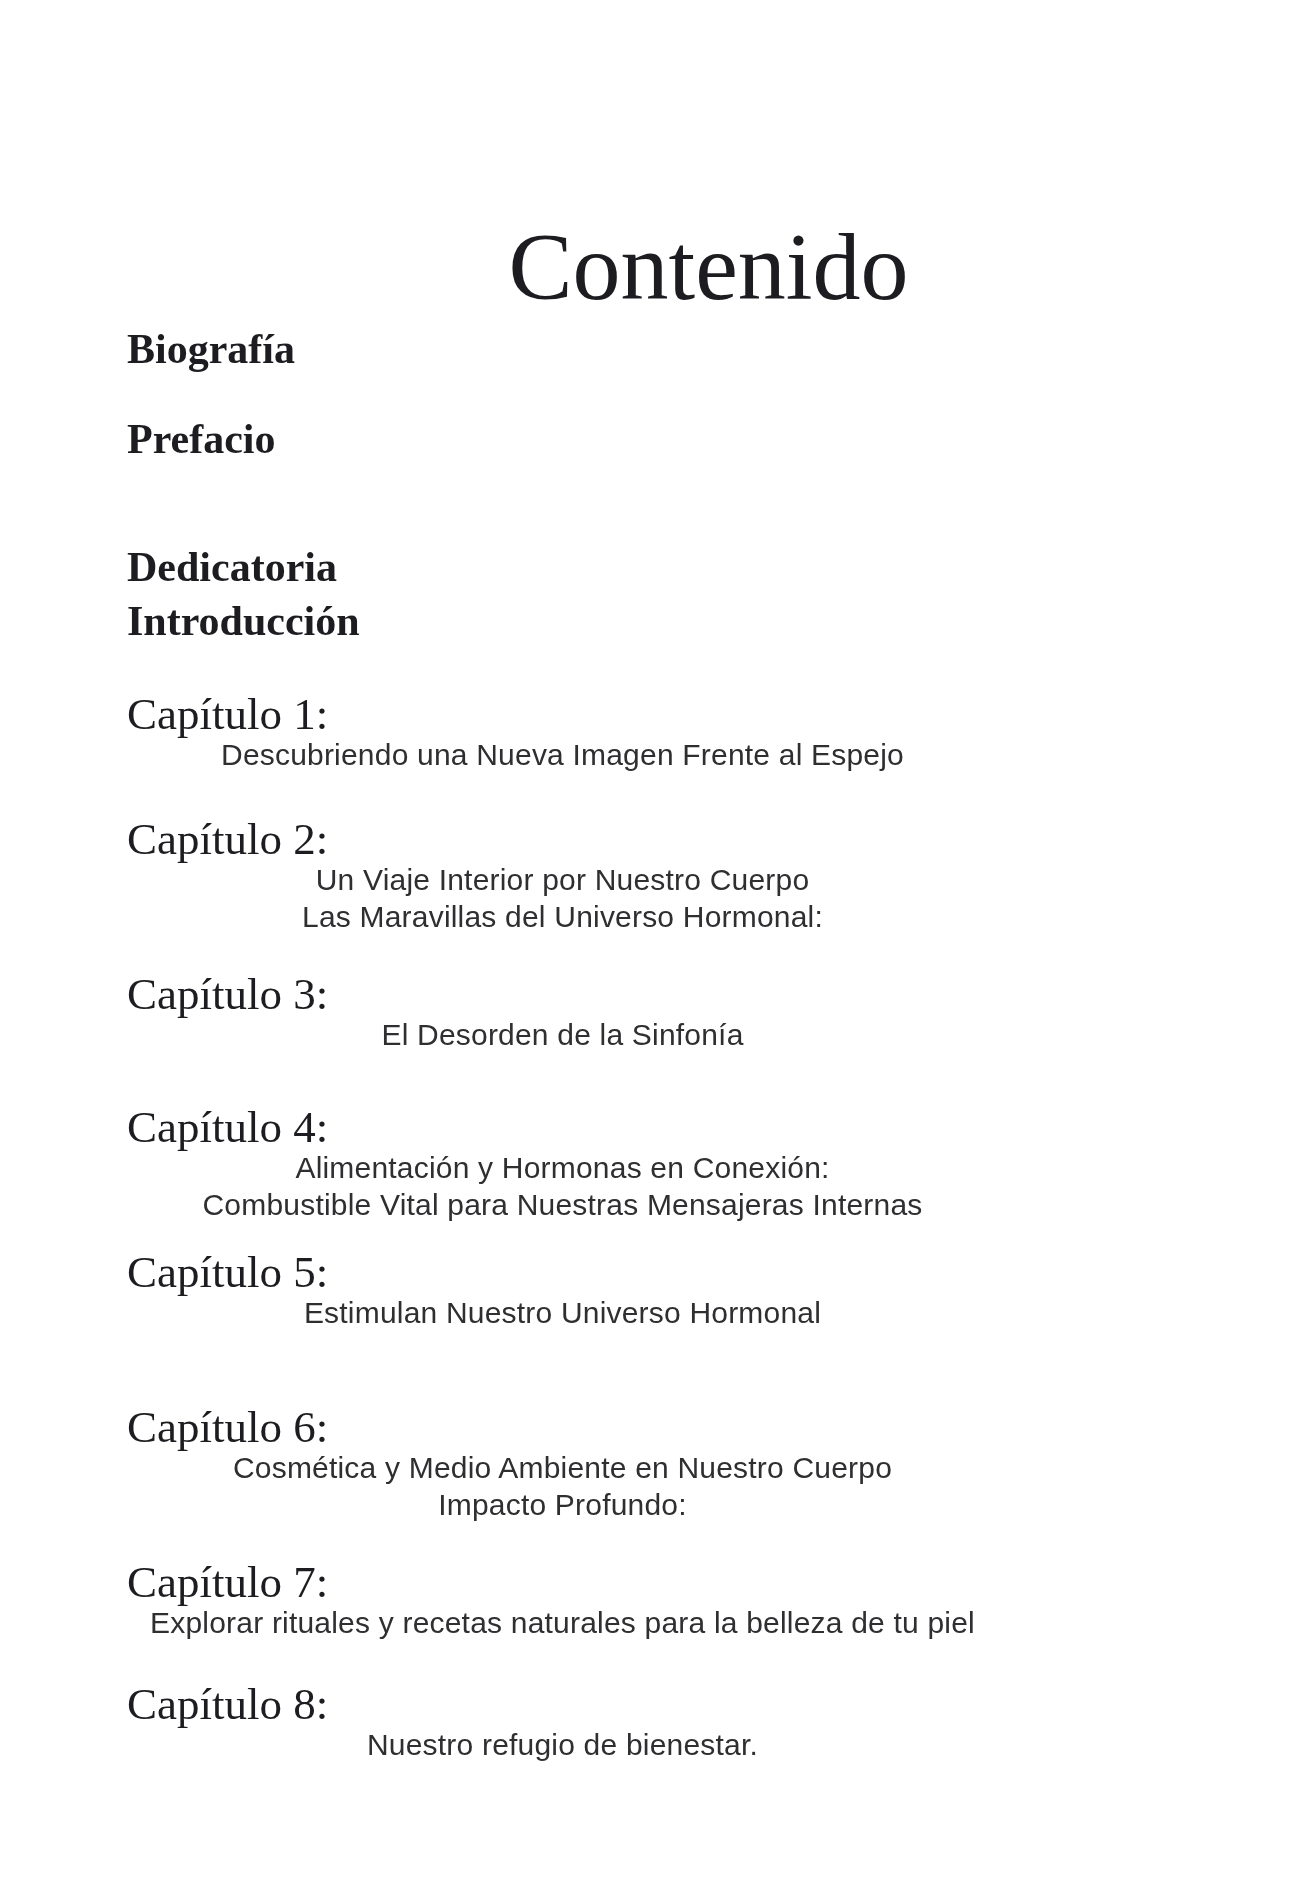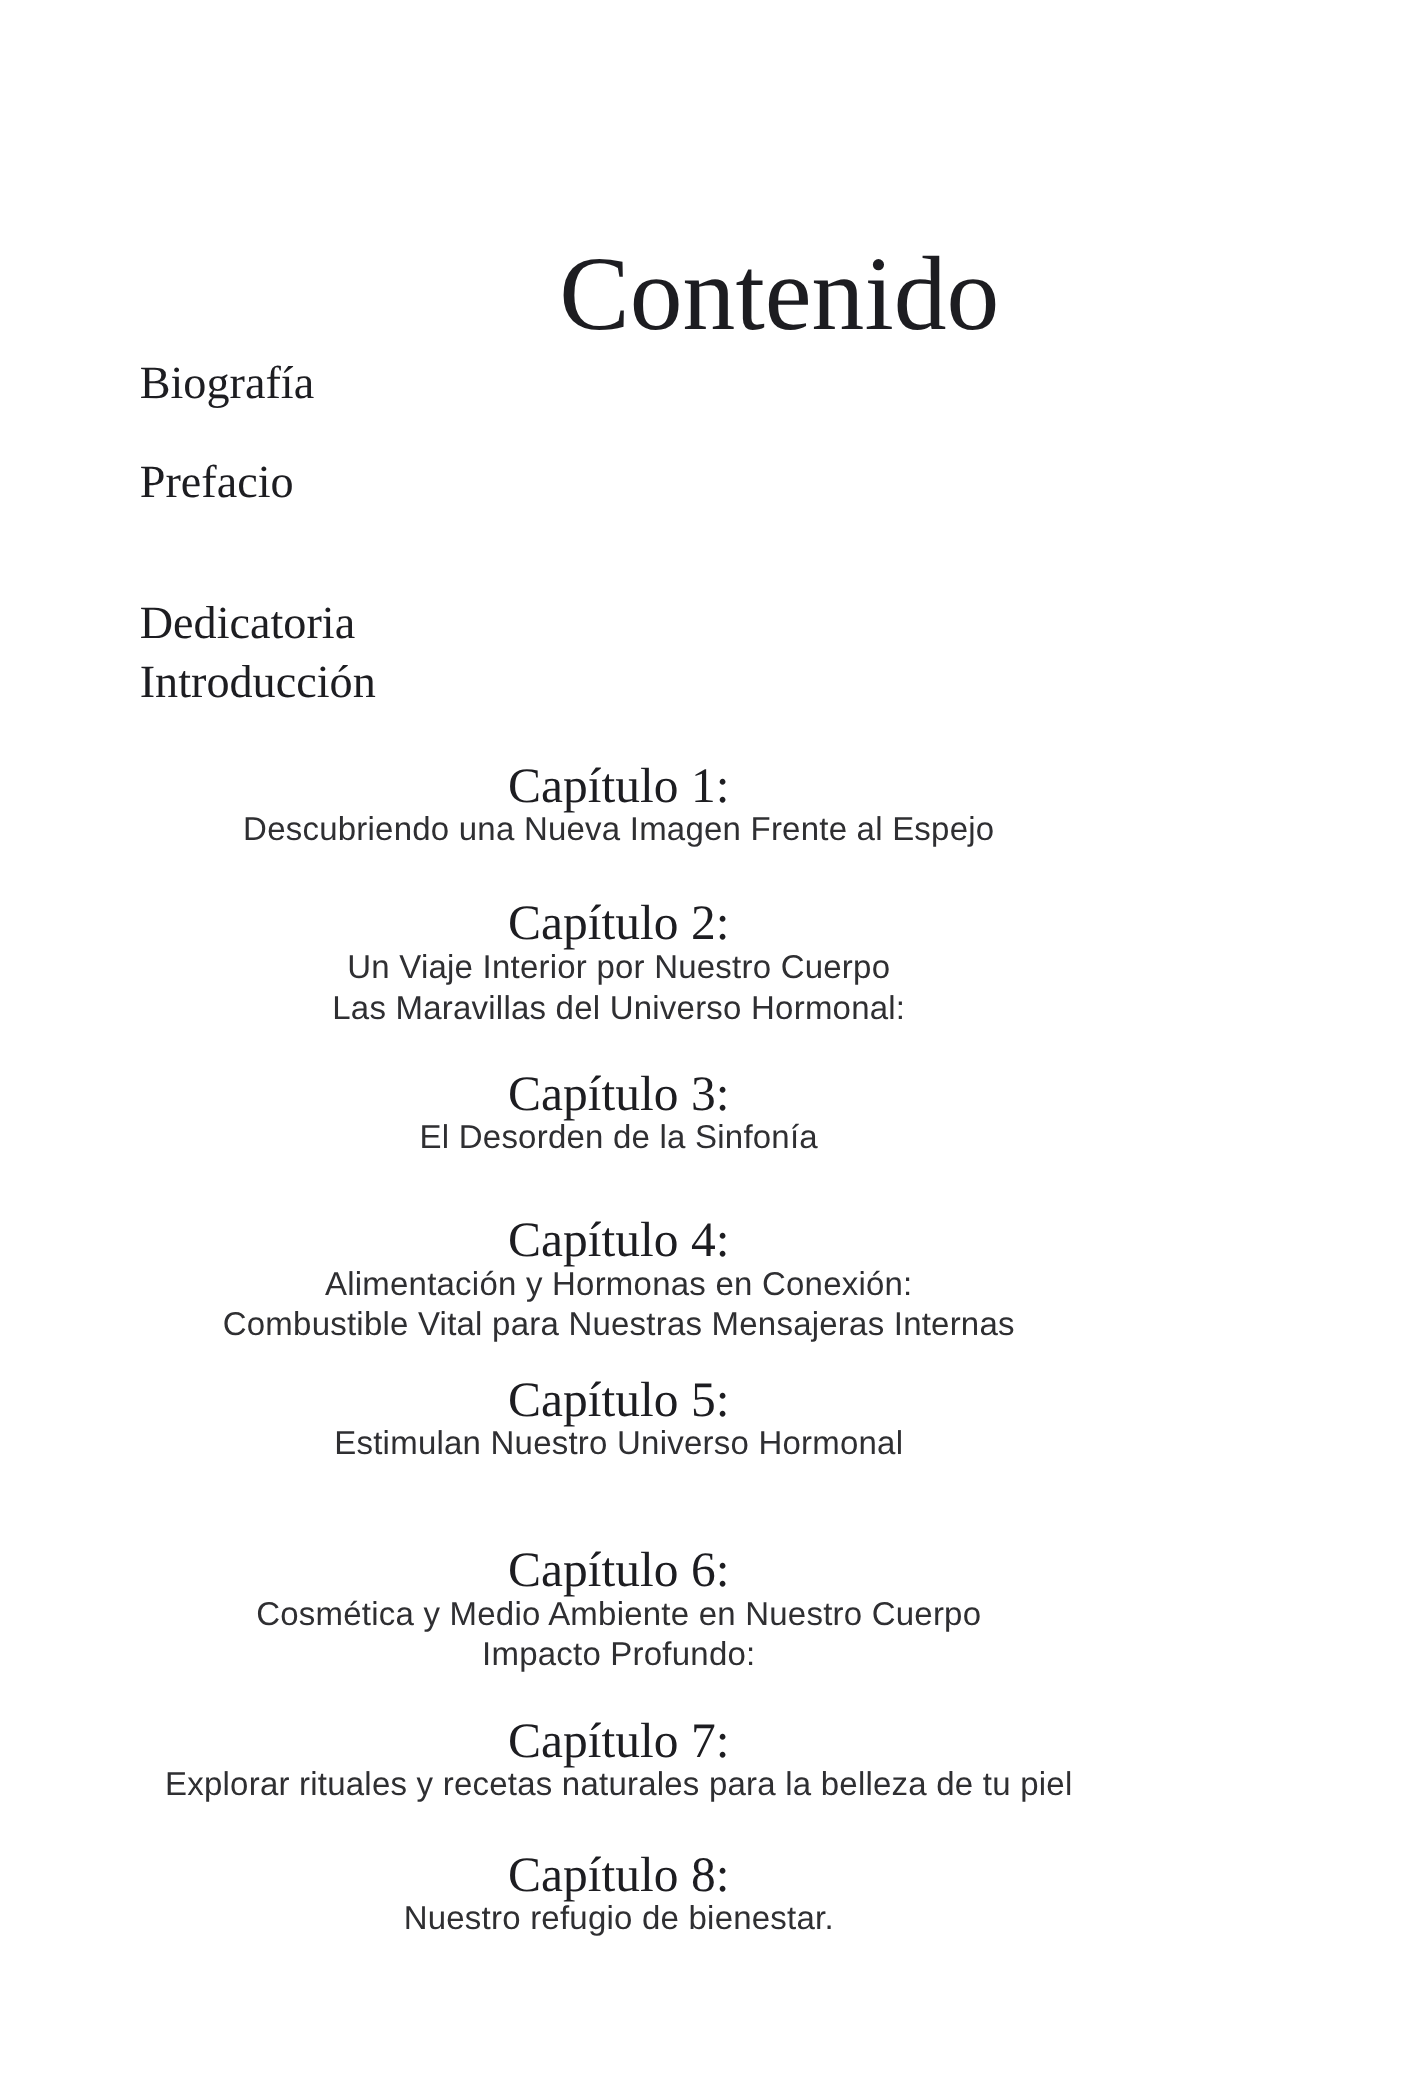--- a/index.html
+++ b/index.html
@@ -30,21 +30,21 @@
     letter-spacing: 0px;
     white-space: nowrap;
   }
   
   .fm-item {
     position: absolute;
     left: 127px;
     font-family: "Liberation Serif", "DejaVu Serif", serif;
     font-size: 42px;
     line-height: 42px;
-    font-weight: 400;
+    font-weight: 700;
     color: var(--ink-serif, #1d1d21);
     white-space: nowrap;
     cursor: default;
   }
   .fm-0 { top: 328px; }
   .fm-1 { top: 418px; }
   .fm-2 { top: 511px; margin-top: 35px; }
   .fm-3 { top: 600px; }
   
   .chapter {
@@ -61,21 +61,20 @@
   .ch-5 { top: 1405px; }
   .ch-6 { top: 1560px; }
   .ch-7 { top: 1682px; }
   .ch-head {
     font-family: "Liberation Serif", "DejaVu Serif", serif;
     font-size: 45px;
     line-height: 44px;
     font-weight: 400;
     color: var(--ink-serif, #1d1d21);
     white-space: nowrap;
-    text-align: center;
   }
   .ch-line {
     font-family: "Liberation Sans", "DejaVu Sans", sans-serif;
     font-size: 30px;
     line-height: 37px;
     font-weight: 400;
     color: var(--ink-sans, #2f2f32);
     letter-spacing: 0.2px;
     white-space: nowrap;
     text-align: center;

